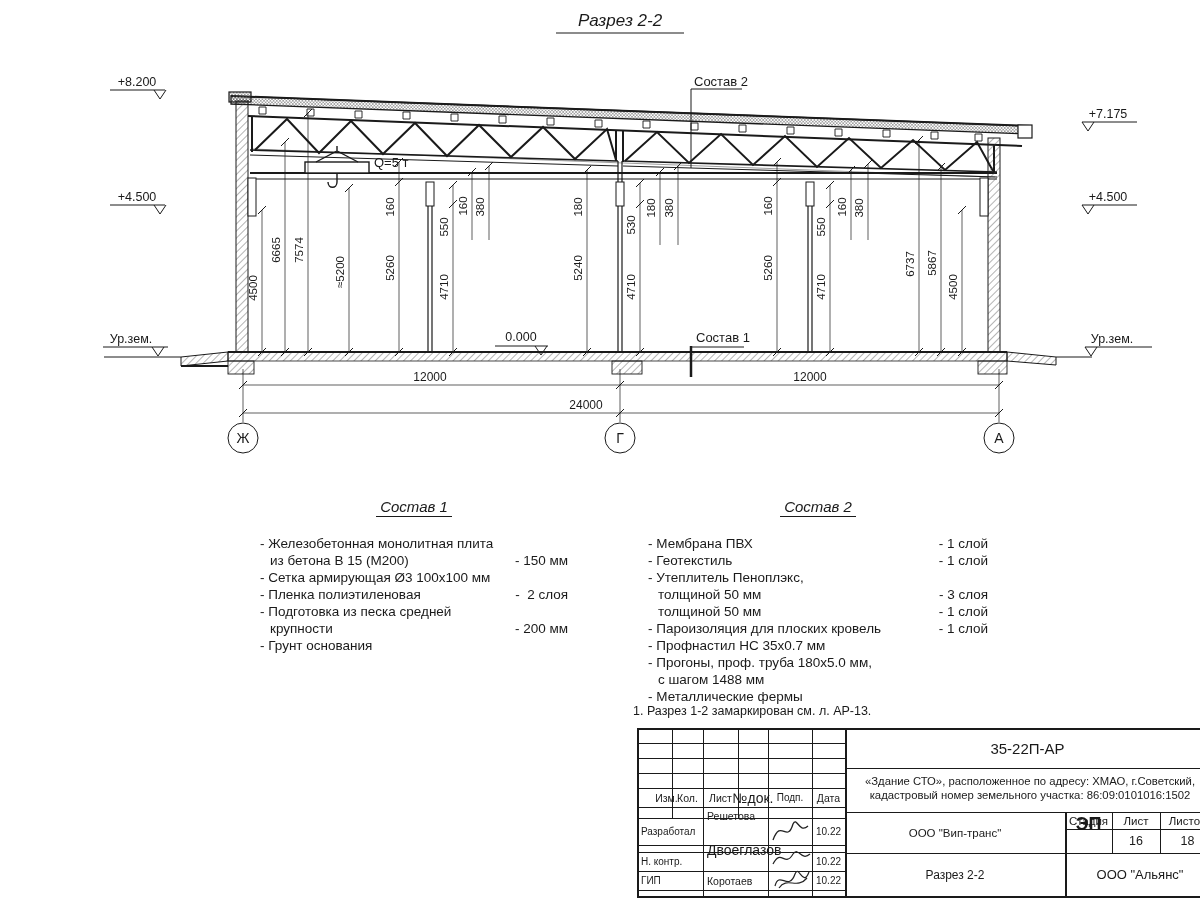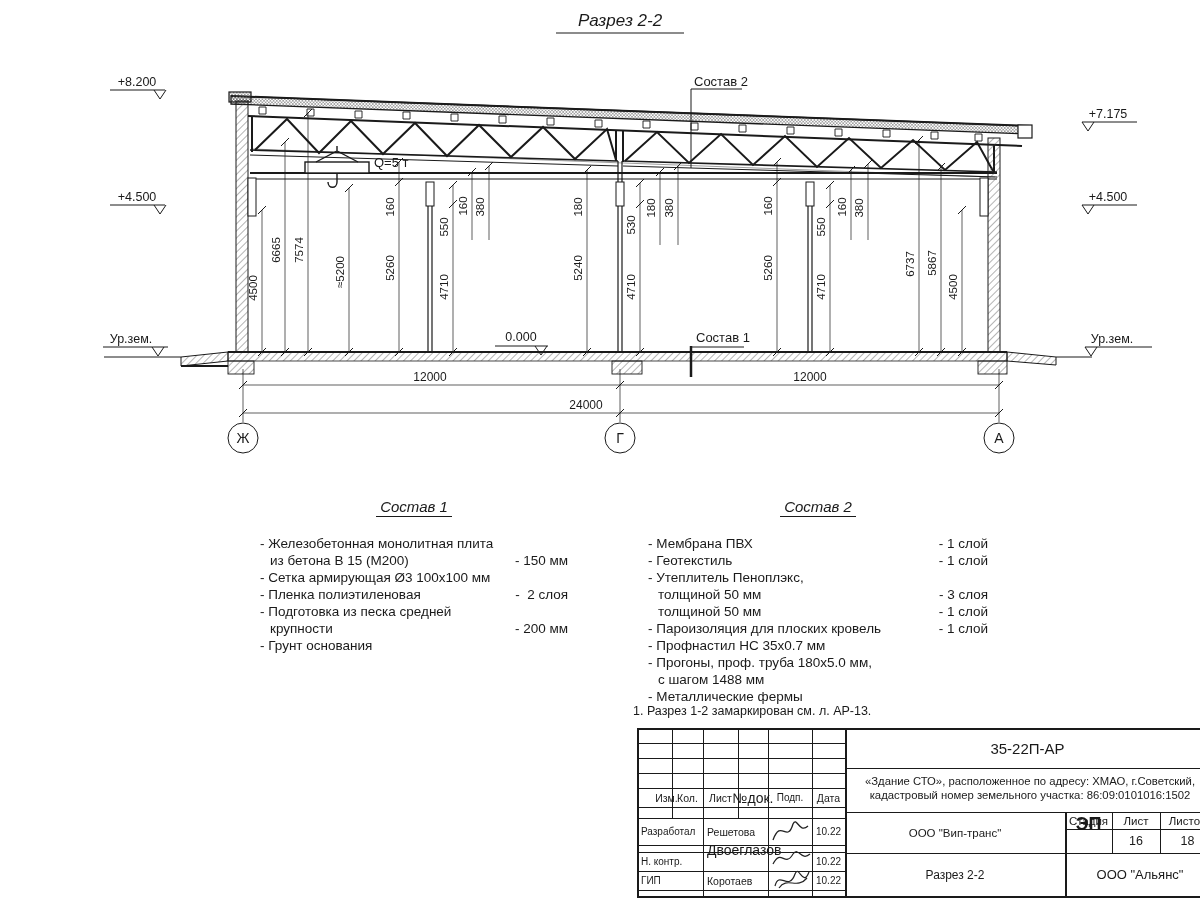--- a/index.html
+++ b/index.html
@@ -311,21 +311,21 @@
   <div class="hl" style="left:428px;top:101px;width:150px;height:1px;"></div>
 
   <div class="cell" style="left:0;top:60px;width:35px;height:19px;font-size:10.5px;margin-left:12px;">Изм.</div>
   <div class="cell" style="left:35px;top:60px;width:31px;height:19px;font-size:10.5px;text-align:right;">Кол.</div>
   <div class="cell" style="left:66px;top:60px;width:35px;height:19px;font-size:10.5px;">Лист</div>
   <div class="cell" style="left:101px;top:60px;width:30px;height:19px;font-size:14px;">№док.</div>
   <div class="cell" style="left:131px;top:60px;width:44px;height:19px;font-size:10px;">Подп.</div>
   <div class="cell" style="left:175px;top:60px;width:33px;height:19px;font-size:10.5px;">Дата</div>
 
   <div class="cell left-align" style="left:4px;top:90px;width:62px;height:27px;font-size:10px;">Разработал</div>
-  <div class="cell left-align" style="left:70px;top:90px;width:60px;height:27px;font-size:10.5px;text-align:right;">Решетова</div>
+  <div class="cell left-align" style="left:70px;top:74px;width:60px;height:27px;font-size:10.5px;text-align:right;">Решетова</div>
   <div class="cell" style="left:175px;top:90px;width:33px;height:27px;font-size:10px;">10.22</div>
   <div class="cell left-align" style="left:4px;top:124px;width:62px;height:19px;font-size:10px;text-align:right;">Н. контр.</div>
   <div class="cell left-align" style="left:70px;top:112px;width:60px;height:19px;font-size:14px;">Двоеглазов</div>
   <div class="cell" style="left:175px;top:124px;width:33px;height:19px;font-size:10px;">10.22</div>
   <div class="cell left-align" style="left:4px;top:143px;width:62px;height:19px;font-size:10px;">ГИП</div>
   <div class="cell left-align" style="left:70px;top:143px;width:60px;height:19px;font-size:10.5px;">Коротаев</div>
   <div class="cell" style="left:175px;top:143px;width:33px;height:19px;font-size:10px;">10.22</div>
 
   <svg class="sig" style="left:132px;top:88px;" width="42" height="30">
     <path d="M4,24 C12,2 18,28 24,8 C28,0 30,18 39,10" fill="none" stroke="#222" stroke-width="1.3"></path>

